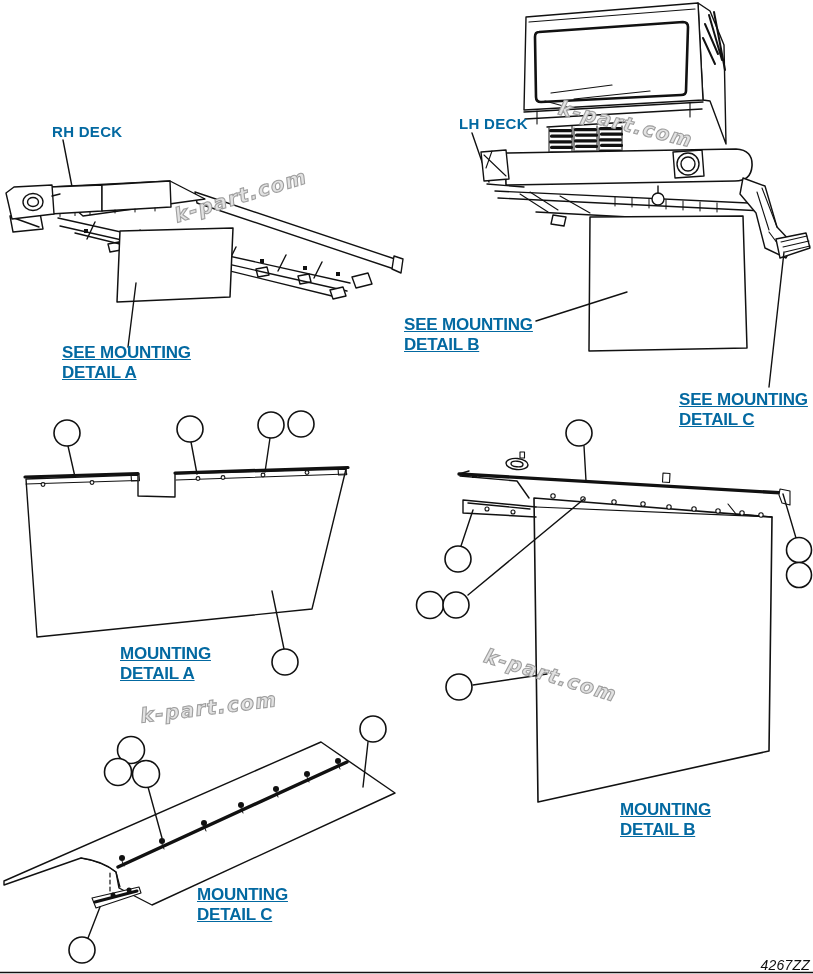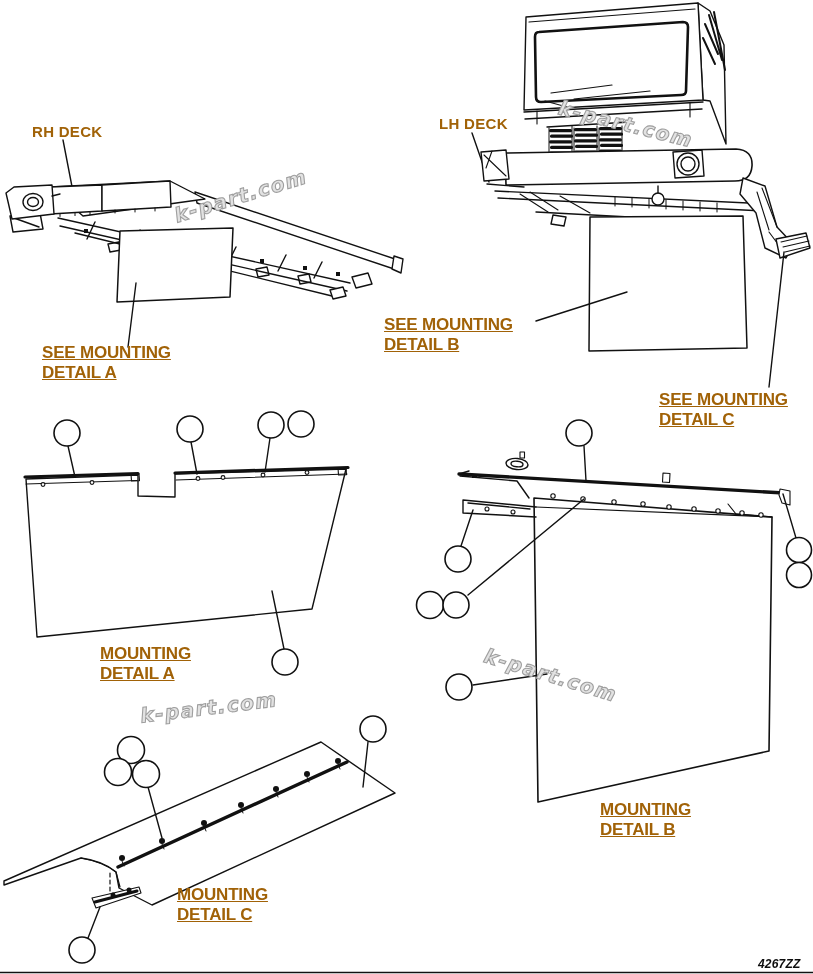--- a/index.html
+++ b/index.html
@@ -1,28 +1,28 @@
 <!DOCTYPE html>
 <html><head>
 <meta charset="utf-8">
 <style>
   html,body{margin:0;padding:0;background:#fff;}
   #canvas{position:relative;width:813px;height:974px;background:#fff;overflow:hidden;
           font-family:"Liberation Sans",sans-serif;}
   #lineart{position:absolute;left:0;top:0;}
-  .lbl{position:absolute;color:#a16207;font-weight:bold;font-size:17px;line-height:20px;
-       letter-spacing:-0.2px;white-space:nowrap;}
+  .lbl{position:absolute;color:#0369a1;font-weight:bold;font-size:17px;line-height:20px;
+       letter-spacing:-0.2px;white-space:nowrap;margin-left:20px;}
   .lbl.center{text-align:left;width:170px;text-decoration:underline;}
   .decklbl{font-size:15px;letter-spacing:0.3px;}
   .wm{position:absolute;width:130px;text-align:center;font-family:"DejaVu Sans",sans-serif;
       font-style:italic;font-weight:bold;font-size:20px;letter-spacing:1.5px;
       color:#e2e2e2;-webkit-text-stroke:1.1px #9f9f9f;white-space:nowrap;
       transform-origin:50% 50%;}
-  .dwgnum{position:absolute;left:758px;top:957px;width:52px;
-          font-size:12px;font-weight:bold;font-style:italic;color:#0d0d0d;letter-spacing:0.2px;}
+  .dwgnum{position:absolute;left:758px;top:957px;width:52px;text-align:right;
+          font-size:14px;font-weight:normal;font-style:italic;color:#0d0d0d;letter-spacing:0.2px;}
 </style>
 </head>
 <body>
 
 <div id="canvas">
 
 <svg id="lineart" width="813" height="974" viewBox="0 0 813 974" fill="none" stroke="#111" stroke-width="1.4" stroke-linecap="round" stroke-linejoin="round">
 
   <g>
     <path d="M63,140 L74,197"></path>

